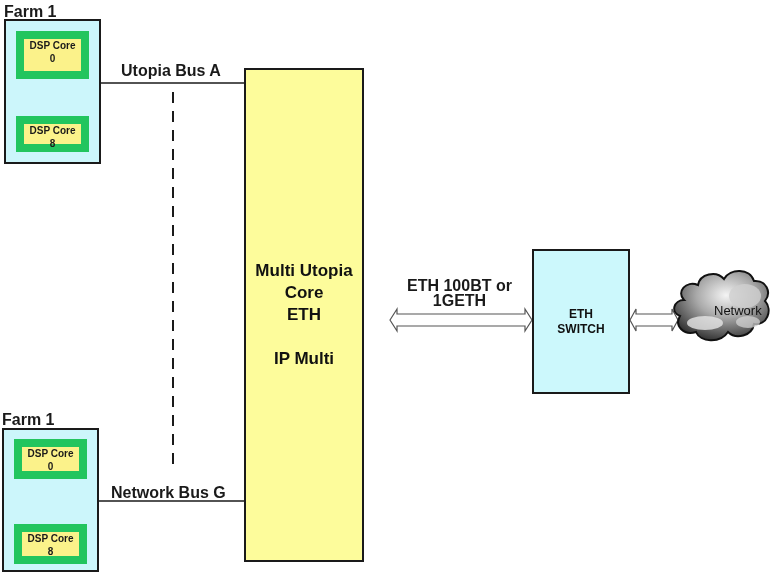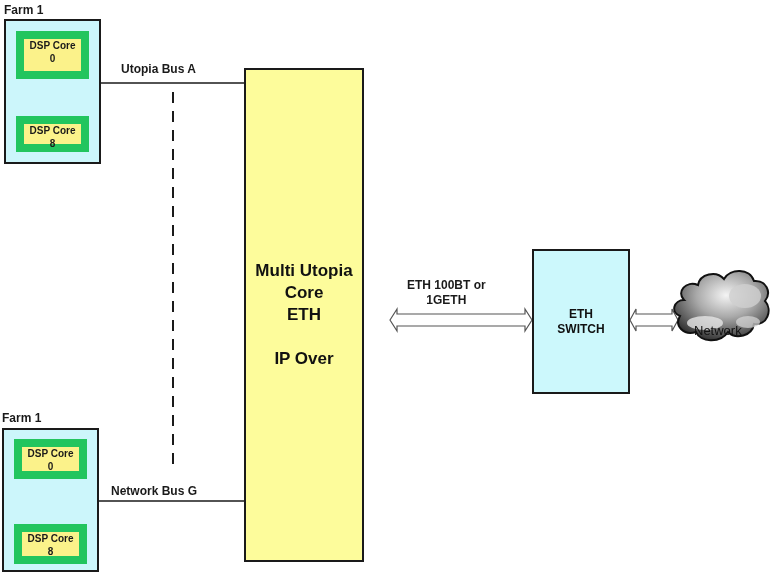--- a/index.html
+++ b/index.html
@@ -1,19 +1,19 @@
 <!DOCTYPE html>
 <html><head>
 <meta charset="utf-8">
 <style>
   html, body { margin:0; padding:0; background:#ffffff; }
   body { width:773px; height:573px; position:relative; overflow:hidden;
          font-family:"Liberation Sans", sans-serif; }
   .abs { position:absolute; }
-  .lbl { font-weight:bold; color:#1a1a1a; font-size:12px; white-space:nowrap; }
+  .lbl { font-weight:bold; color:#1a1a1a; font-size:16px; white-space:nowrap; }
   .farm { background:#ccf6fb; border:2px solid #1a1a1a; box-sizing:border-box; }
   .dsp { background:#fbf28a; border:8px solid #22c55e; box-sizing:border-box;
          display:flex; flex-direction:column; align-items:center; justify-content:flex-start;
          font-weight:bold; font-size:10px; color:#1a1a1a; line-height:13px; text-align:center; }
   .core { background:#fdfc9b; border:2px solid #1a1a1a; box-sizing:border-box;
           display:flex; flex-direction:column; align-items:center; justify-content:center;
           font-weight:bold; font-size:17px; color:#111; line-height:22px; text-align:center; }
   .switch { background:#ccf8fc; border:2px solid #1a1a1a; box-sizing:border-box;
             display:flex; flex-direction:column; align-items:center; justify-content:center;
             font-weight:bold; font-size:12px; color:#111; line-height:15px; text-align:center; }
@@ -77,26 +77,26 @@
   <span>DSP Core</span>
   <span>8</span>
 </div>
 <div class="abs lbl" style="left:111px; top:484px;">Network Bus G</div>
 
 <div class="abs core" style="left:244px; top:68px; width:120px; height:494px;">
   <span>Multi Utopia</span>
   <span>Core</span>
   <span>ETH</span>
   <span style="height:22px;"></span>
-  <span>IP Over</span>
+  <span>IP Multi</span>
 </div>
 
 <div class="abs lbl" style="left:407px; top:278px; line-height:15px;text-align:center;">
   <div>ETH 100BT or</div>
   <div>1GETH</div>
 </div>
 
 <div class="abs switch" style="left:532px; top:249px; width:98px; height:145px;">
   <span>ETH</span>
   <span>SWITCH</span>
 </div>
 
-<div class="abs" style="left:694px; top:303px; font-size:13px; color:#111; white-space:nowrap;margin-top:20px;">Network</div>
+<div class="abs" style="left:714px; top:303px; font-size:13px; color:#111; white-space:nowrap;">Network</div>
 
 </body></html>

